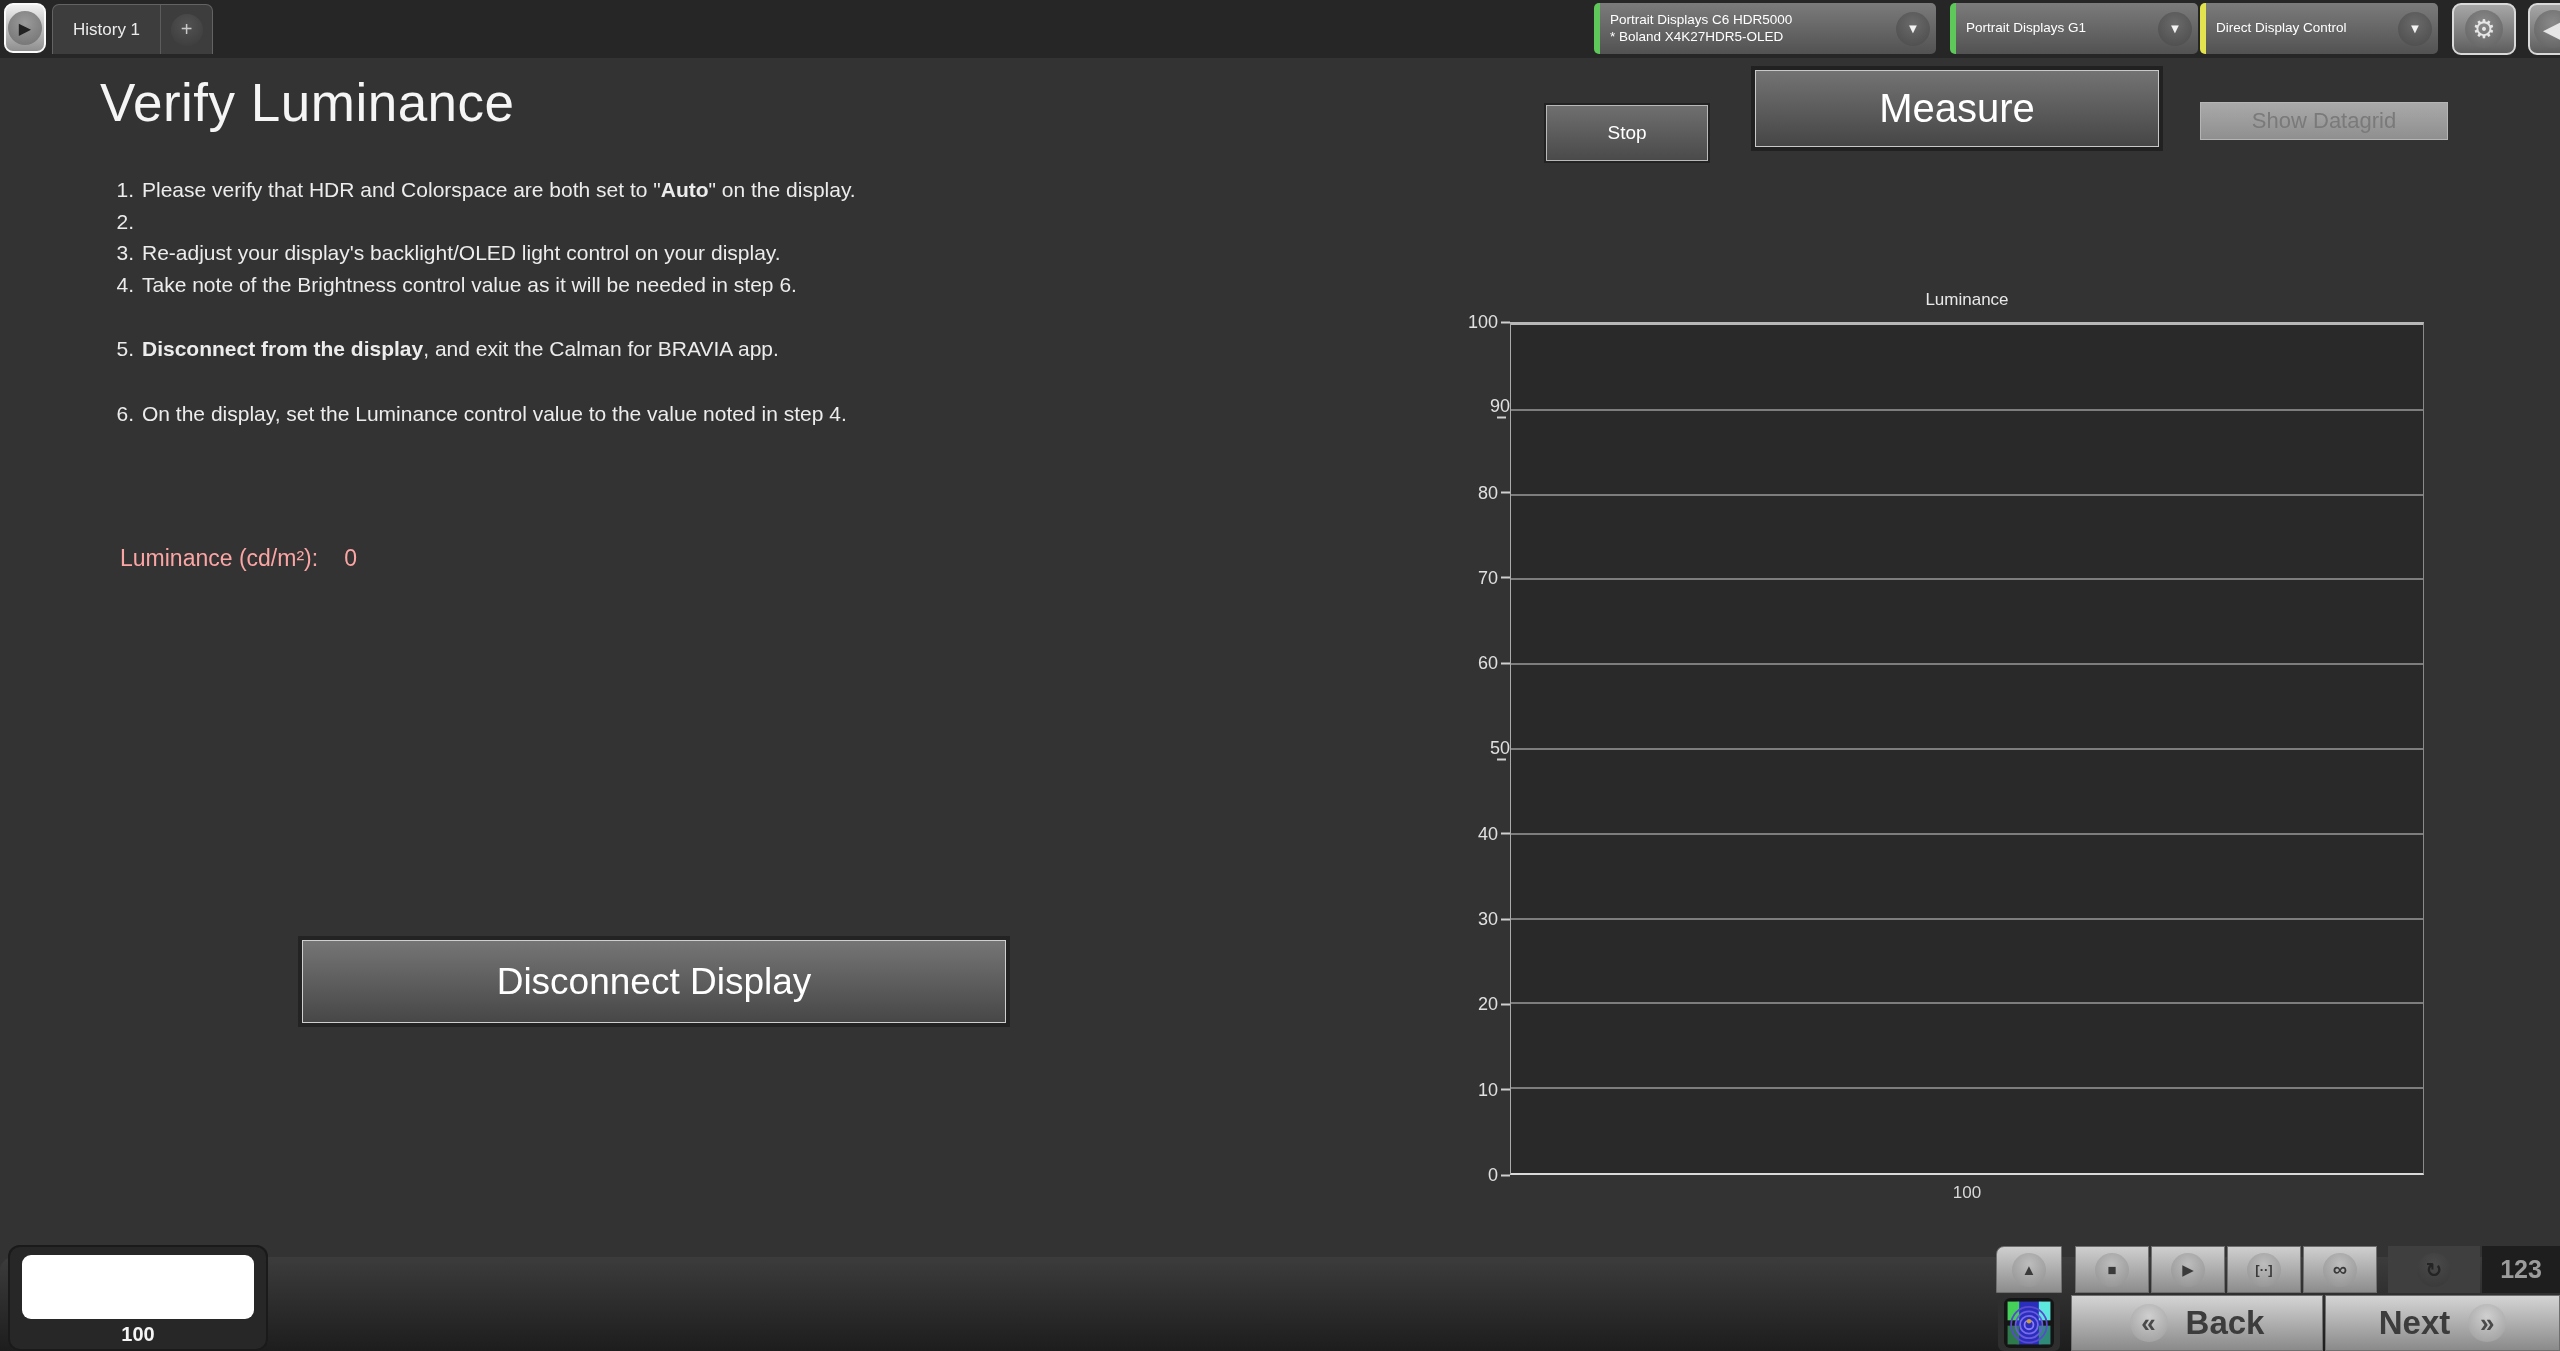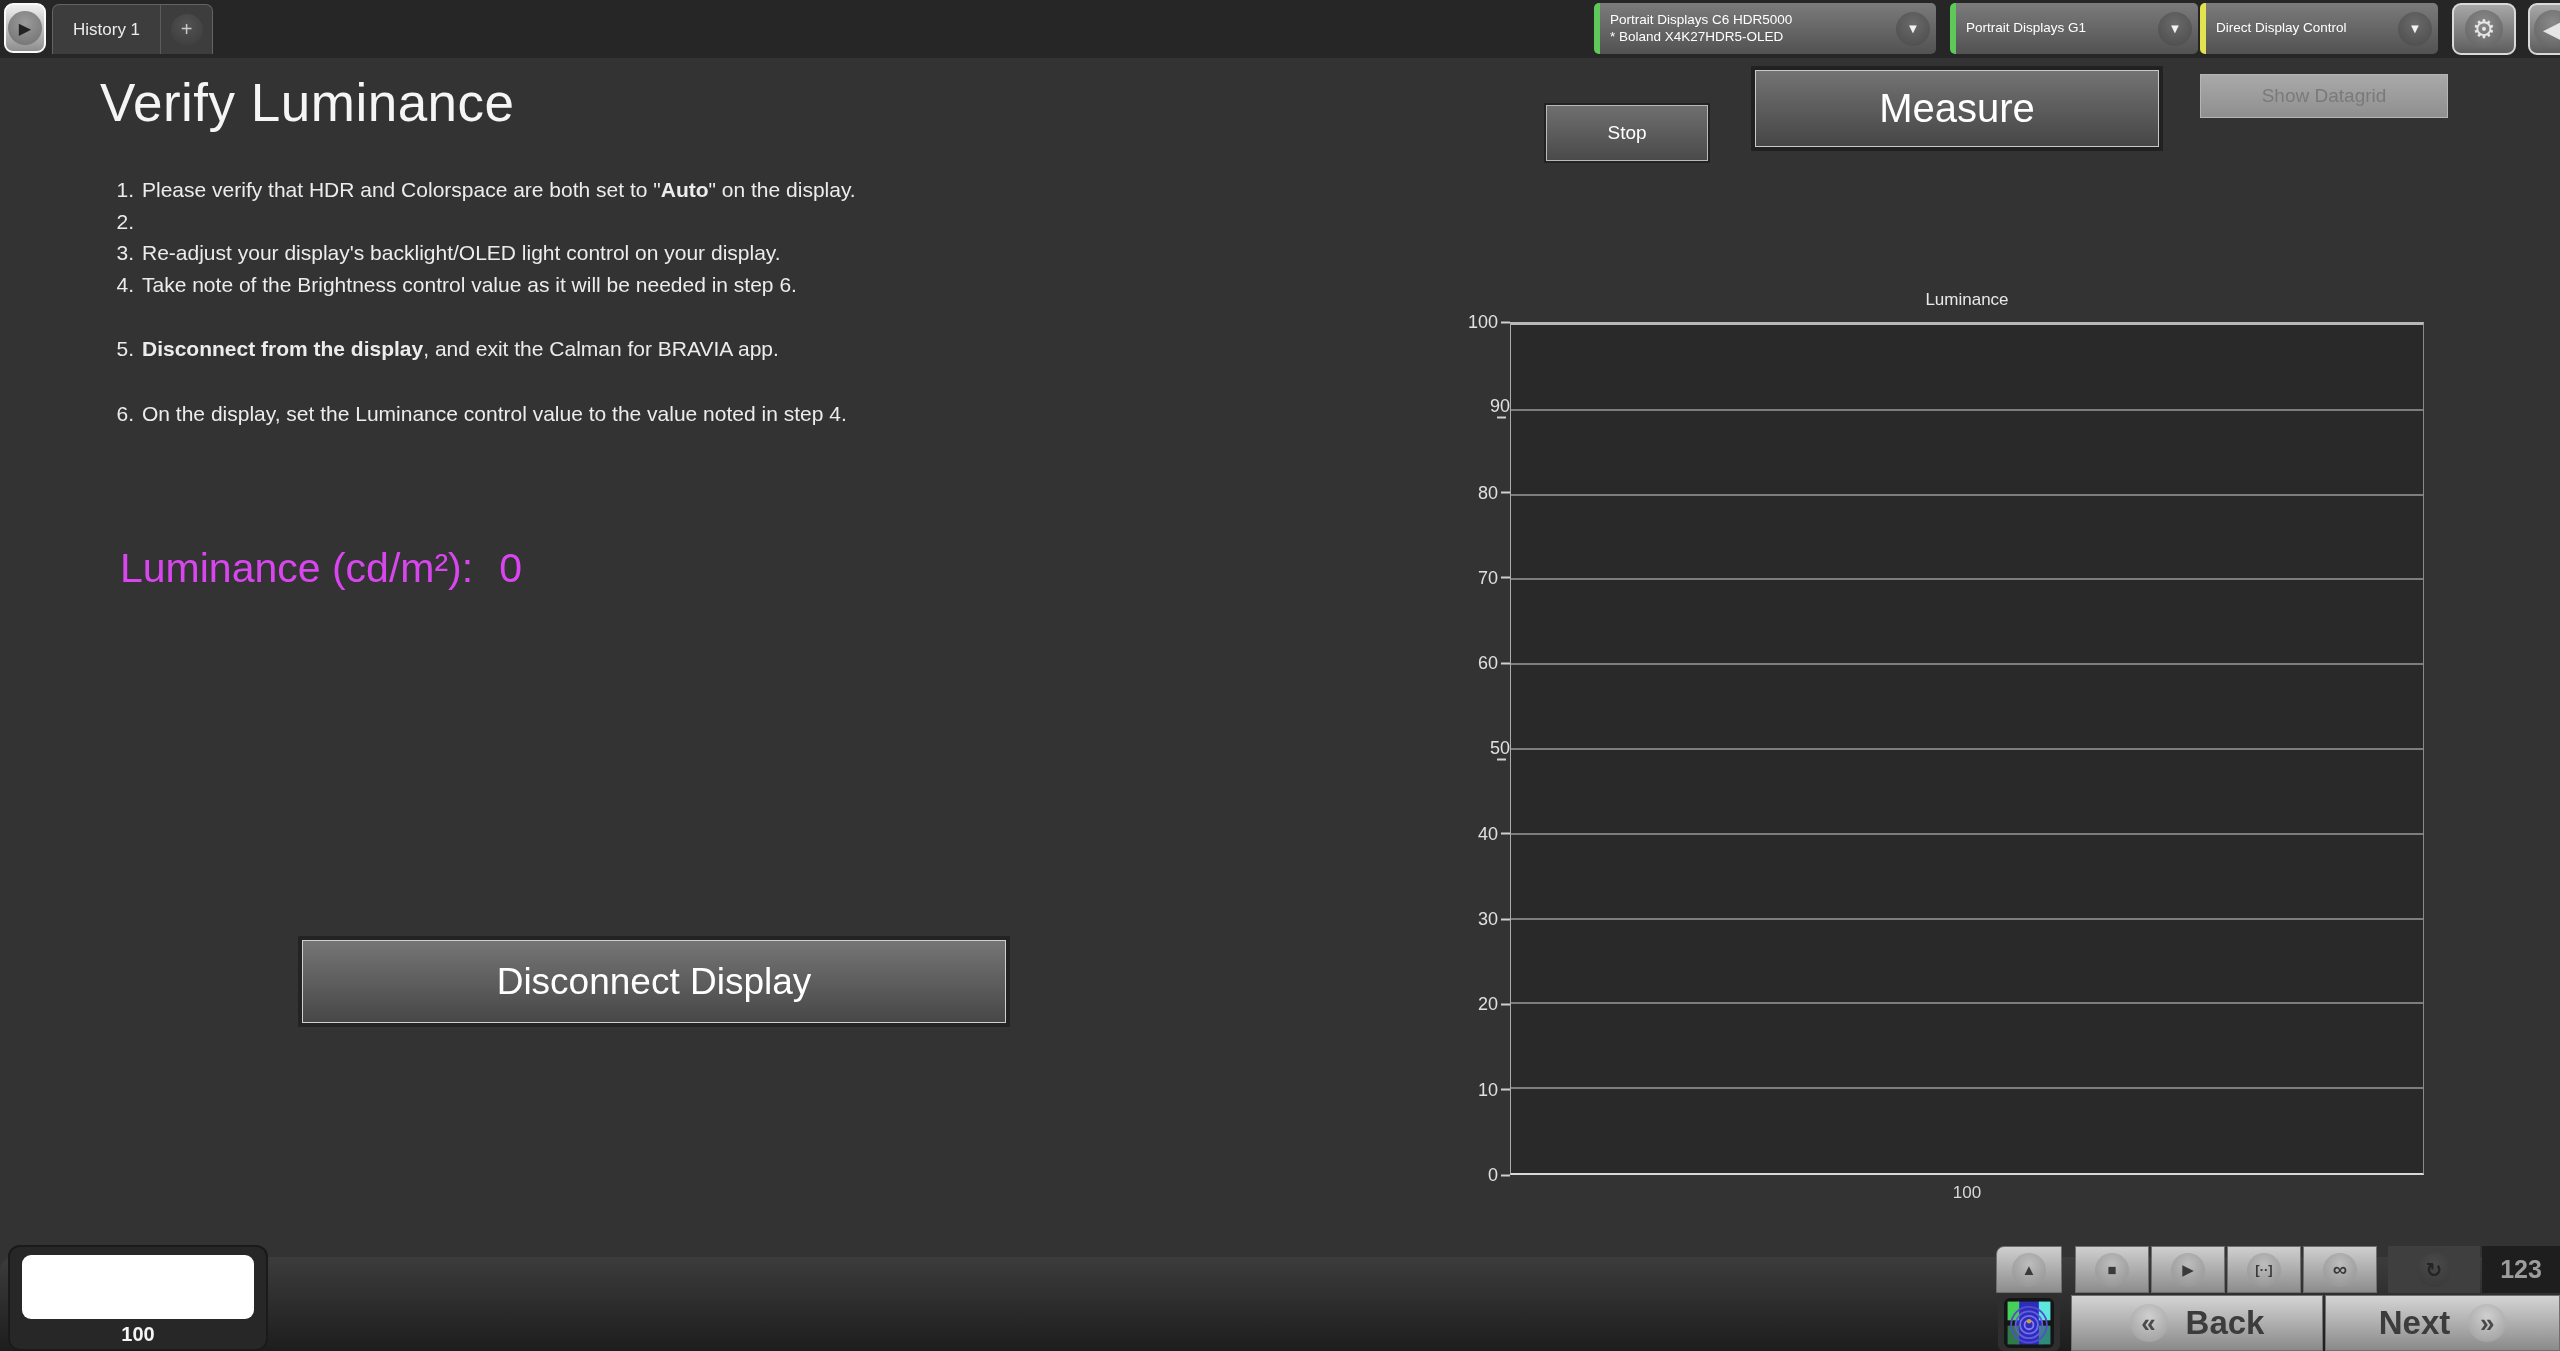--- a/index.html
+++ b/index.html
@@ -29,31 +29,31 @@
     border:2px solid #d9d9d9; display:flex; align-items:center; justify-content:center; }
   .sq-btn .g { width:38px; height:38px; border-radius:50%; background:radial-gradient(circle at 50% 35%,#8a8a8a,#5f5f5f);
     color:#e6e6e6; font-size:26px; display:flex; align-items:center; justify-content:center; }
 
   
   .btn { display:flex; align-items:center; justify-content:center; color:#fff; }
   .stop-btn { position:absolute; left:1546px; top:105px; width:162px; height:56px; font-size:19px;
     background:linear-gradient(#6f6f6f,#4a4a4a); border:1px solid #b9b9b9; box-shadow:0 0 0 2px rgba(0,0,0,.3); }
   .measure-btn { position:absolute; left:1755px; top:70px; width:404px; height:77px; font-size:40px;
     background:linear-gradient(#737373,#464646); border:1px solid #c9c9c9; box-shadow:0 0 0 4px rgba(0,0,0,.35); }
-  .datagrid-btn { position:absolute; left:2200px; top:74px; width:248px; height:44px; font-size:19px;
+  .datagrid-btn { position:absolute; left:2200px; top:102px; width:248px; height:38px; font-size:22px;
     background:linear-gradient(#a9a9a9,#8f8f8f); color:#7a7a7a; border:1px solid #b5b5b5; }
 
   
   .page-title { position:absolute; left:100px; top:72px; font-size:53px; font-weight:300; letter-spacing:.5px; color:#f5f5f5; }
   .instructions { position:absolute; left:104px; top:174px; font-size:21px; color:#ececec; }
   .instr-row { display:flex; line-height:31.5px; }
   .instr-row.gap { margin-top:33px; }
   .instr-num { width:30px; text-align:right; margin-right:8px; flex:none; }
   .instr-text b { font-weight:700; }
-  .lum-row { position:absolute; left:120px; top:545px; font-size:41px; color:#d946ef; display:flex; }
+  .lum-row { position:absolute; left:120px; top:545px; font-size:23px; color:#fca5a5; display:flex; }
   .lum-value { margin-left:26px; }
   .disconnect-btn { position:absolute; left:302px; top:940px; width:704px; height:83px; font-size:37px;
     background:linear-gradient(#757575,#474747); border:1px solid #cfcfcf; box-shadow:0 0 0 4px rgba(0,0,0,.3); }
 
   
   .chart-title { position:absolute; left:1510px; top:290px; width:914px; text-align:center; font-size:17px; color:#e8e8e8; }
   .chart-plot { position:absolute; left:1510px; top:322px; width:914px; height:853px; background:#292929;
     border-top:3px solid #b7b7b7; border-bottom:2px solid #d9d9d9; border-left:1px solid #ababab; border-right:1px solid #8a8a8a; }
   .gridline { position:absolute; left:0; width:100%; height:2px; background:#7d7d7d; transform:translateY(-50%); }
   .chart-yaxis { position:absolute; left:1404px; top:322px; width:106px; height:853px; }

